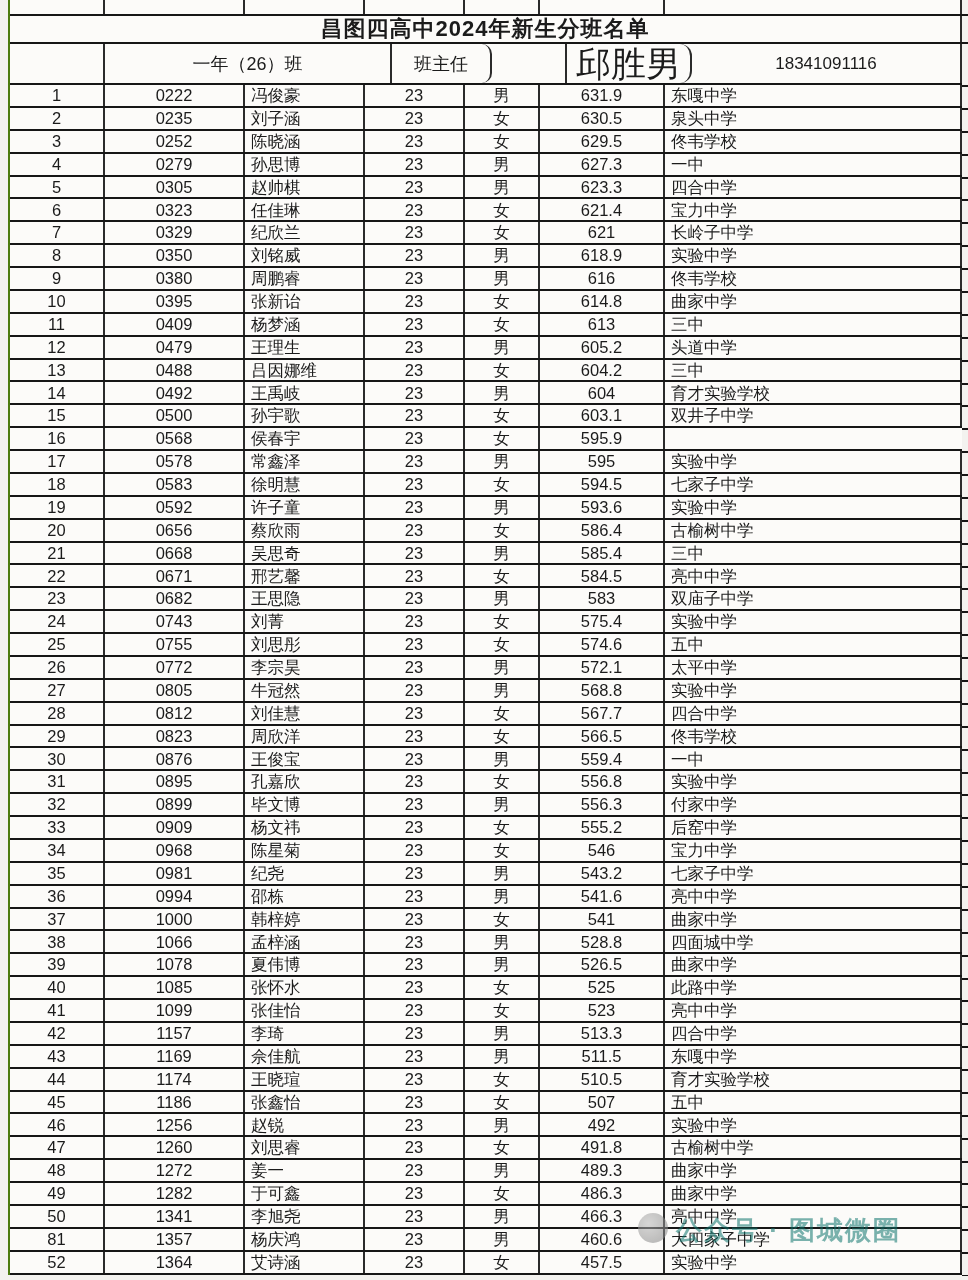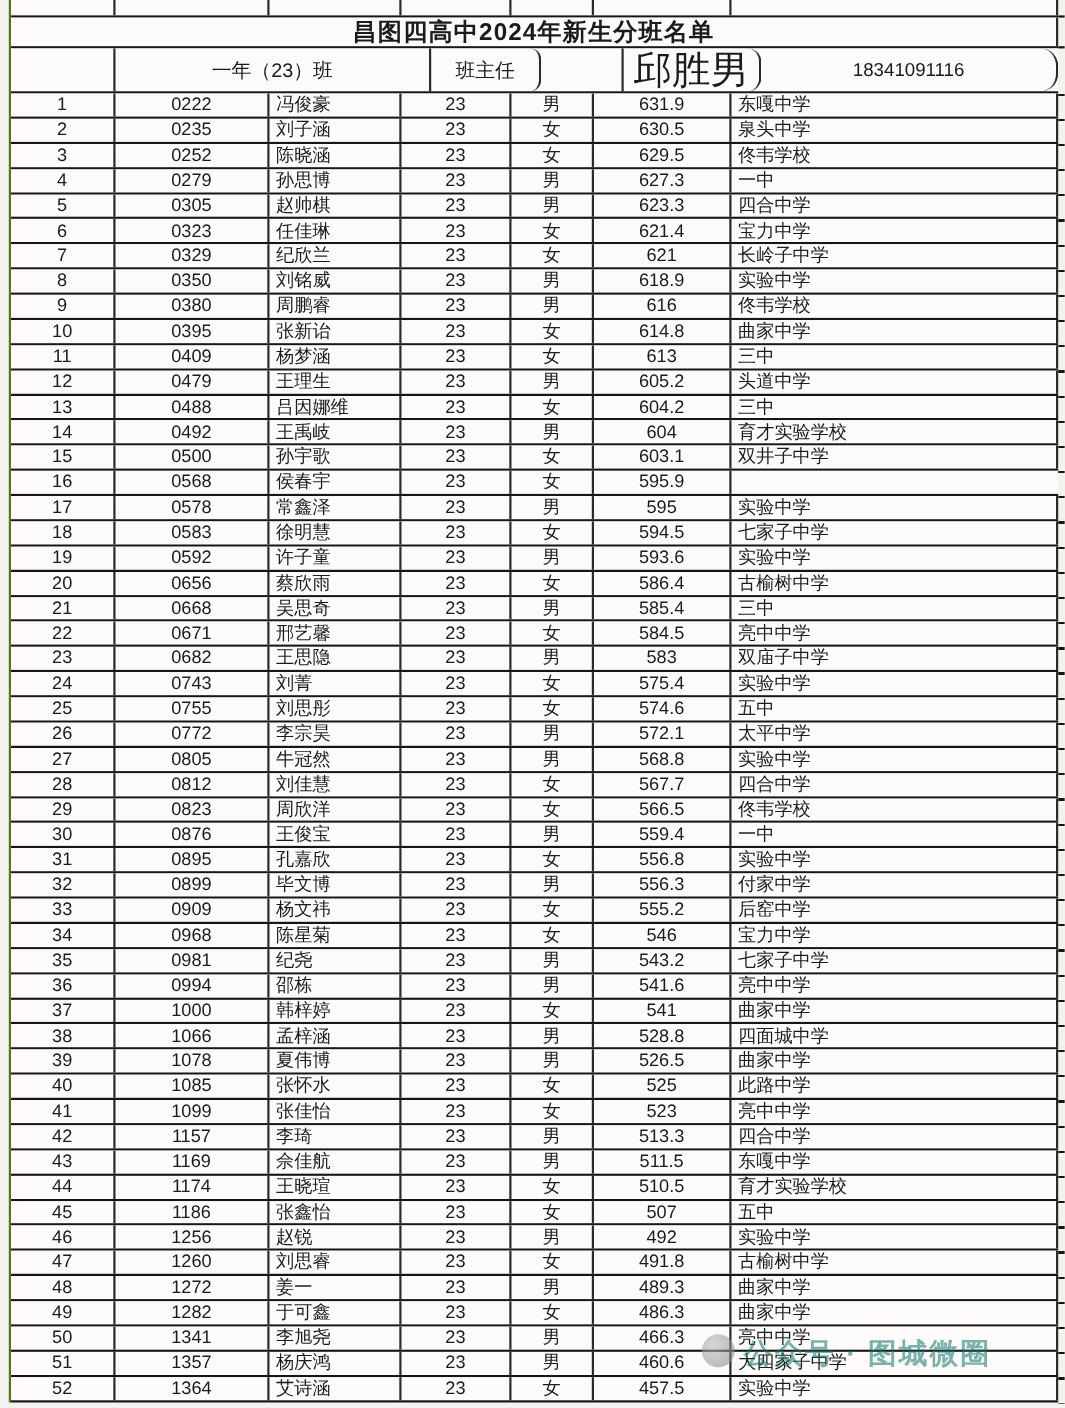--- a/index.html
+++ b/index.html
@@ -35,21 +35,21 @@
   .row.partial { height: 16px; }
   .row.partial > div { color: #6a6a6a; }
   
   .row.title-row { height: 28px; }
   .row.title-row > div { width: 100%; font-size: 22px; font-weight: bold; letter-spacing: 1px; }
   
   .row.header-row { height: 41px; }
   .row.header-row .h-class { font-size: 18px; }
   .row.header-row .h-teacher-label { font-size: 18px; }
   .row.header-row .h-teacher-name { font-size: 35px; border-radius: 12px; }
-  .row.header-row .h-phone { font-size: 17px; border-radius: 16px; }
+  .row.header-row .h-phone { font-size: 17px; }
   
   .row.data-row { height: 22.885px; }
   .c-no      { width: 95px; }
   .c-id      { width: 140px; }
   .c-name    { width: 120px; justify-content: flex-start !important; padding-left: 6px; }
   .c-class   { width: 100px; }
   .c-gender  { width: 75px; }
   .c-score   { width: 125px; }
   .c-school  { flex: 1; justify-content: flex-start !important; padding-left: 6px; }
   .h-spacer1 { width: 95px; }
@@ -128,21 +128,21 @@
     <div class="c-score"></div>
     <div class="c-school"></div>
   </div>
 
   <div class="row title-row">
     <div>昌图四高中2024年新生分班名单</div>
   </div>
 
   <div class="row header-row">
     <div class="h-spacer1"></div>
-    <div class="h-class">一年（23）班</div>
+    <div class="h-class">一年（26）班</div>
     <div class="h-teacher-label">班主任</div>
     <div class="h-spacer2"></div>
     <div class="h-teacher-name">邱胜男</div>
     <div class="h-phone">18341091116</div>
   </div>
 
   <div id="rows-container">
 
       <div class="row data-row">
         <div class="c-no">1</div>
@@ -637,21 +637,21 @@
         <div class="c-no">50</div>
         <div class="c-id">1341</div>
         <div class="c-name">李旭尧</div>
         <div class="c-class">23</div>
         <div class="c-gender">男</div>
         <div class="c-score">466.3</div>
         <div class="c-school">亮中中学</div>
       </div>
 
       <div class="row data-row">
-        <div class="c-no">51</div>
+        <div class="c-no">81</div>
         <div class="c-id">1357</div>
         <div class="c-name">杨庆鸿</div>
         <div class="c-class">23</div>
         <div class="c-gender">男</div>
         <div class="c-score">460.6</div>
         <div class="c-school">大四家子中学</div>
       </div>
 
       <div class="row data-row">
         <div class="c-no">52</div>

